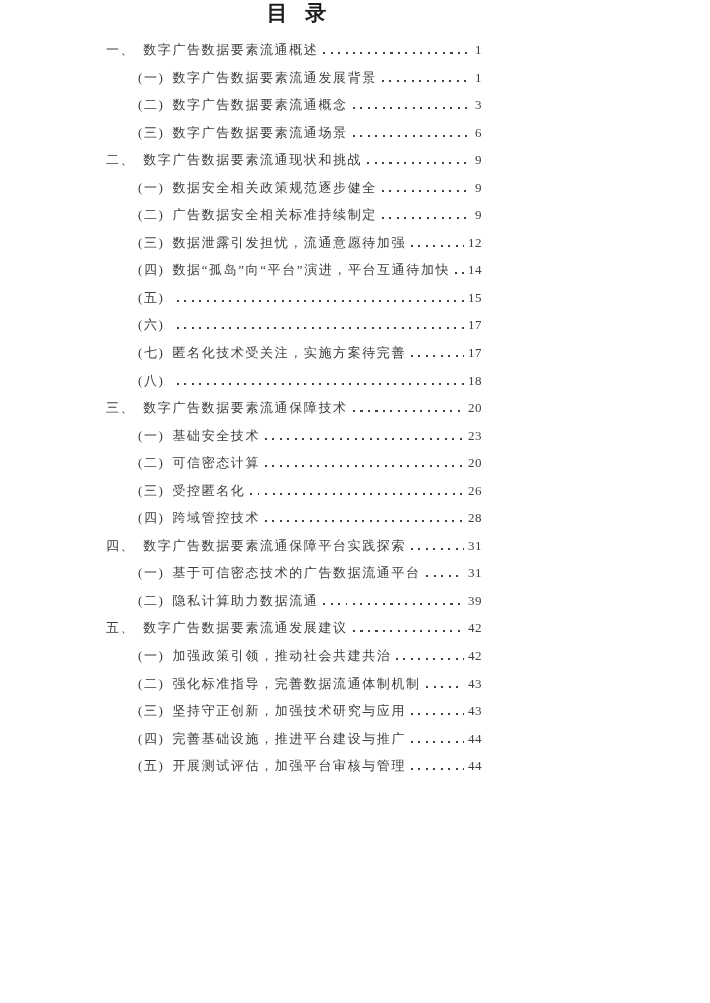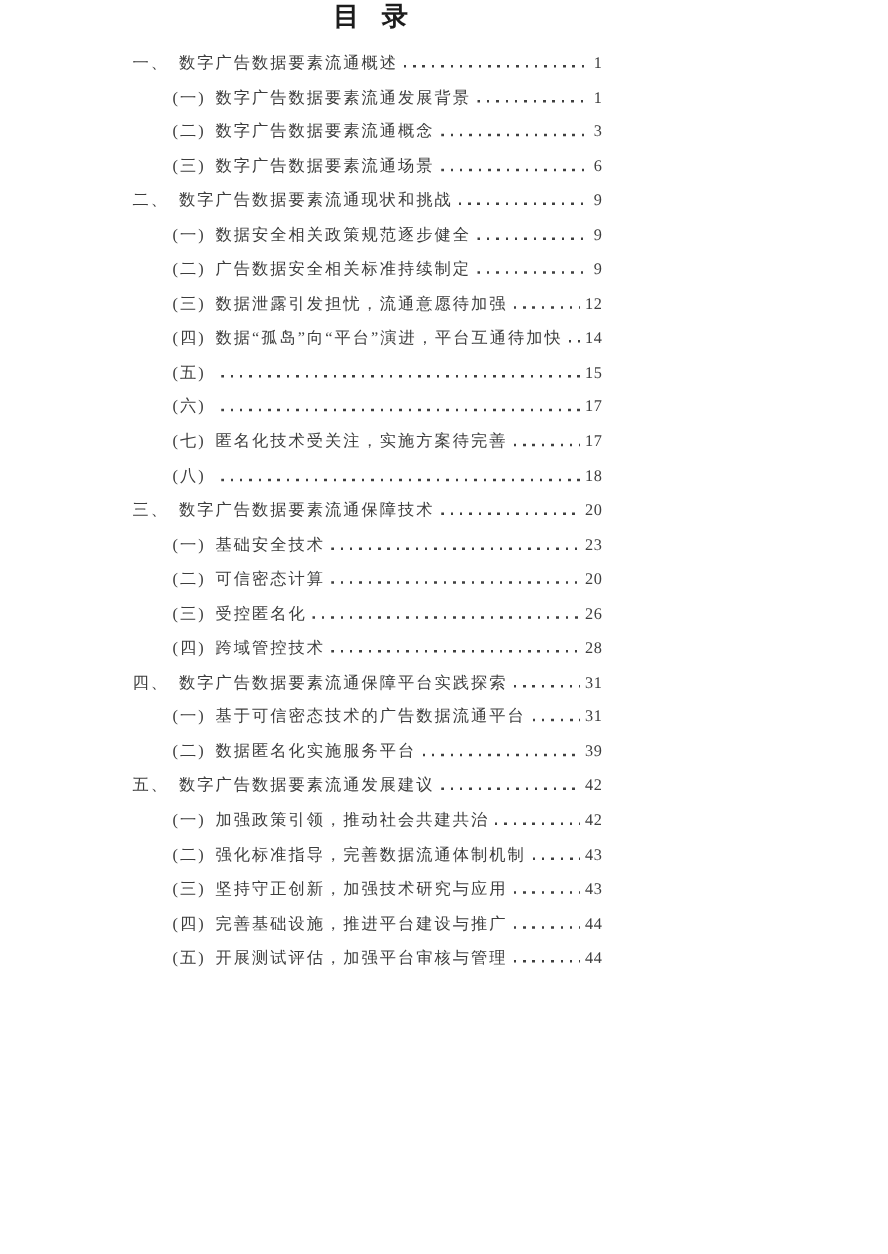--- a/index.html
+++ b/index.html
@@ -181,21 +181,21 @@
     <span class="pg">31</span>
   </div>
       <div class="row l2">
     <span class="num">(一)</span>
     <span class="label">基于可信密态技术的广告数据流通平台</span>
     <span class="dots"></span>
     <span class="pg">31</span>
   </div>
       <div class="row l2">
     <span class="num">(二)</span>
-    <span class="label">数据匿名化实施服务平台</span>
+    <span class="label">隐私计算助力数据流通</span>
     <span class="dots"></span>
     <span class="pg">39</span>
   </div>
       <div class="row l1">
     <span class="num">五、</span>
     <span class="label">数字广告数据要素流通发展建议</span>
     <span class="dots"></span>
     <span class="pg">42</span>
   </div>
       <div class="row l2">

